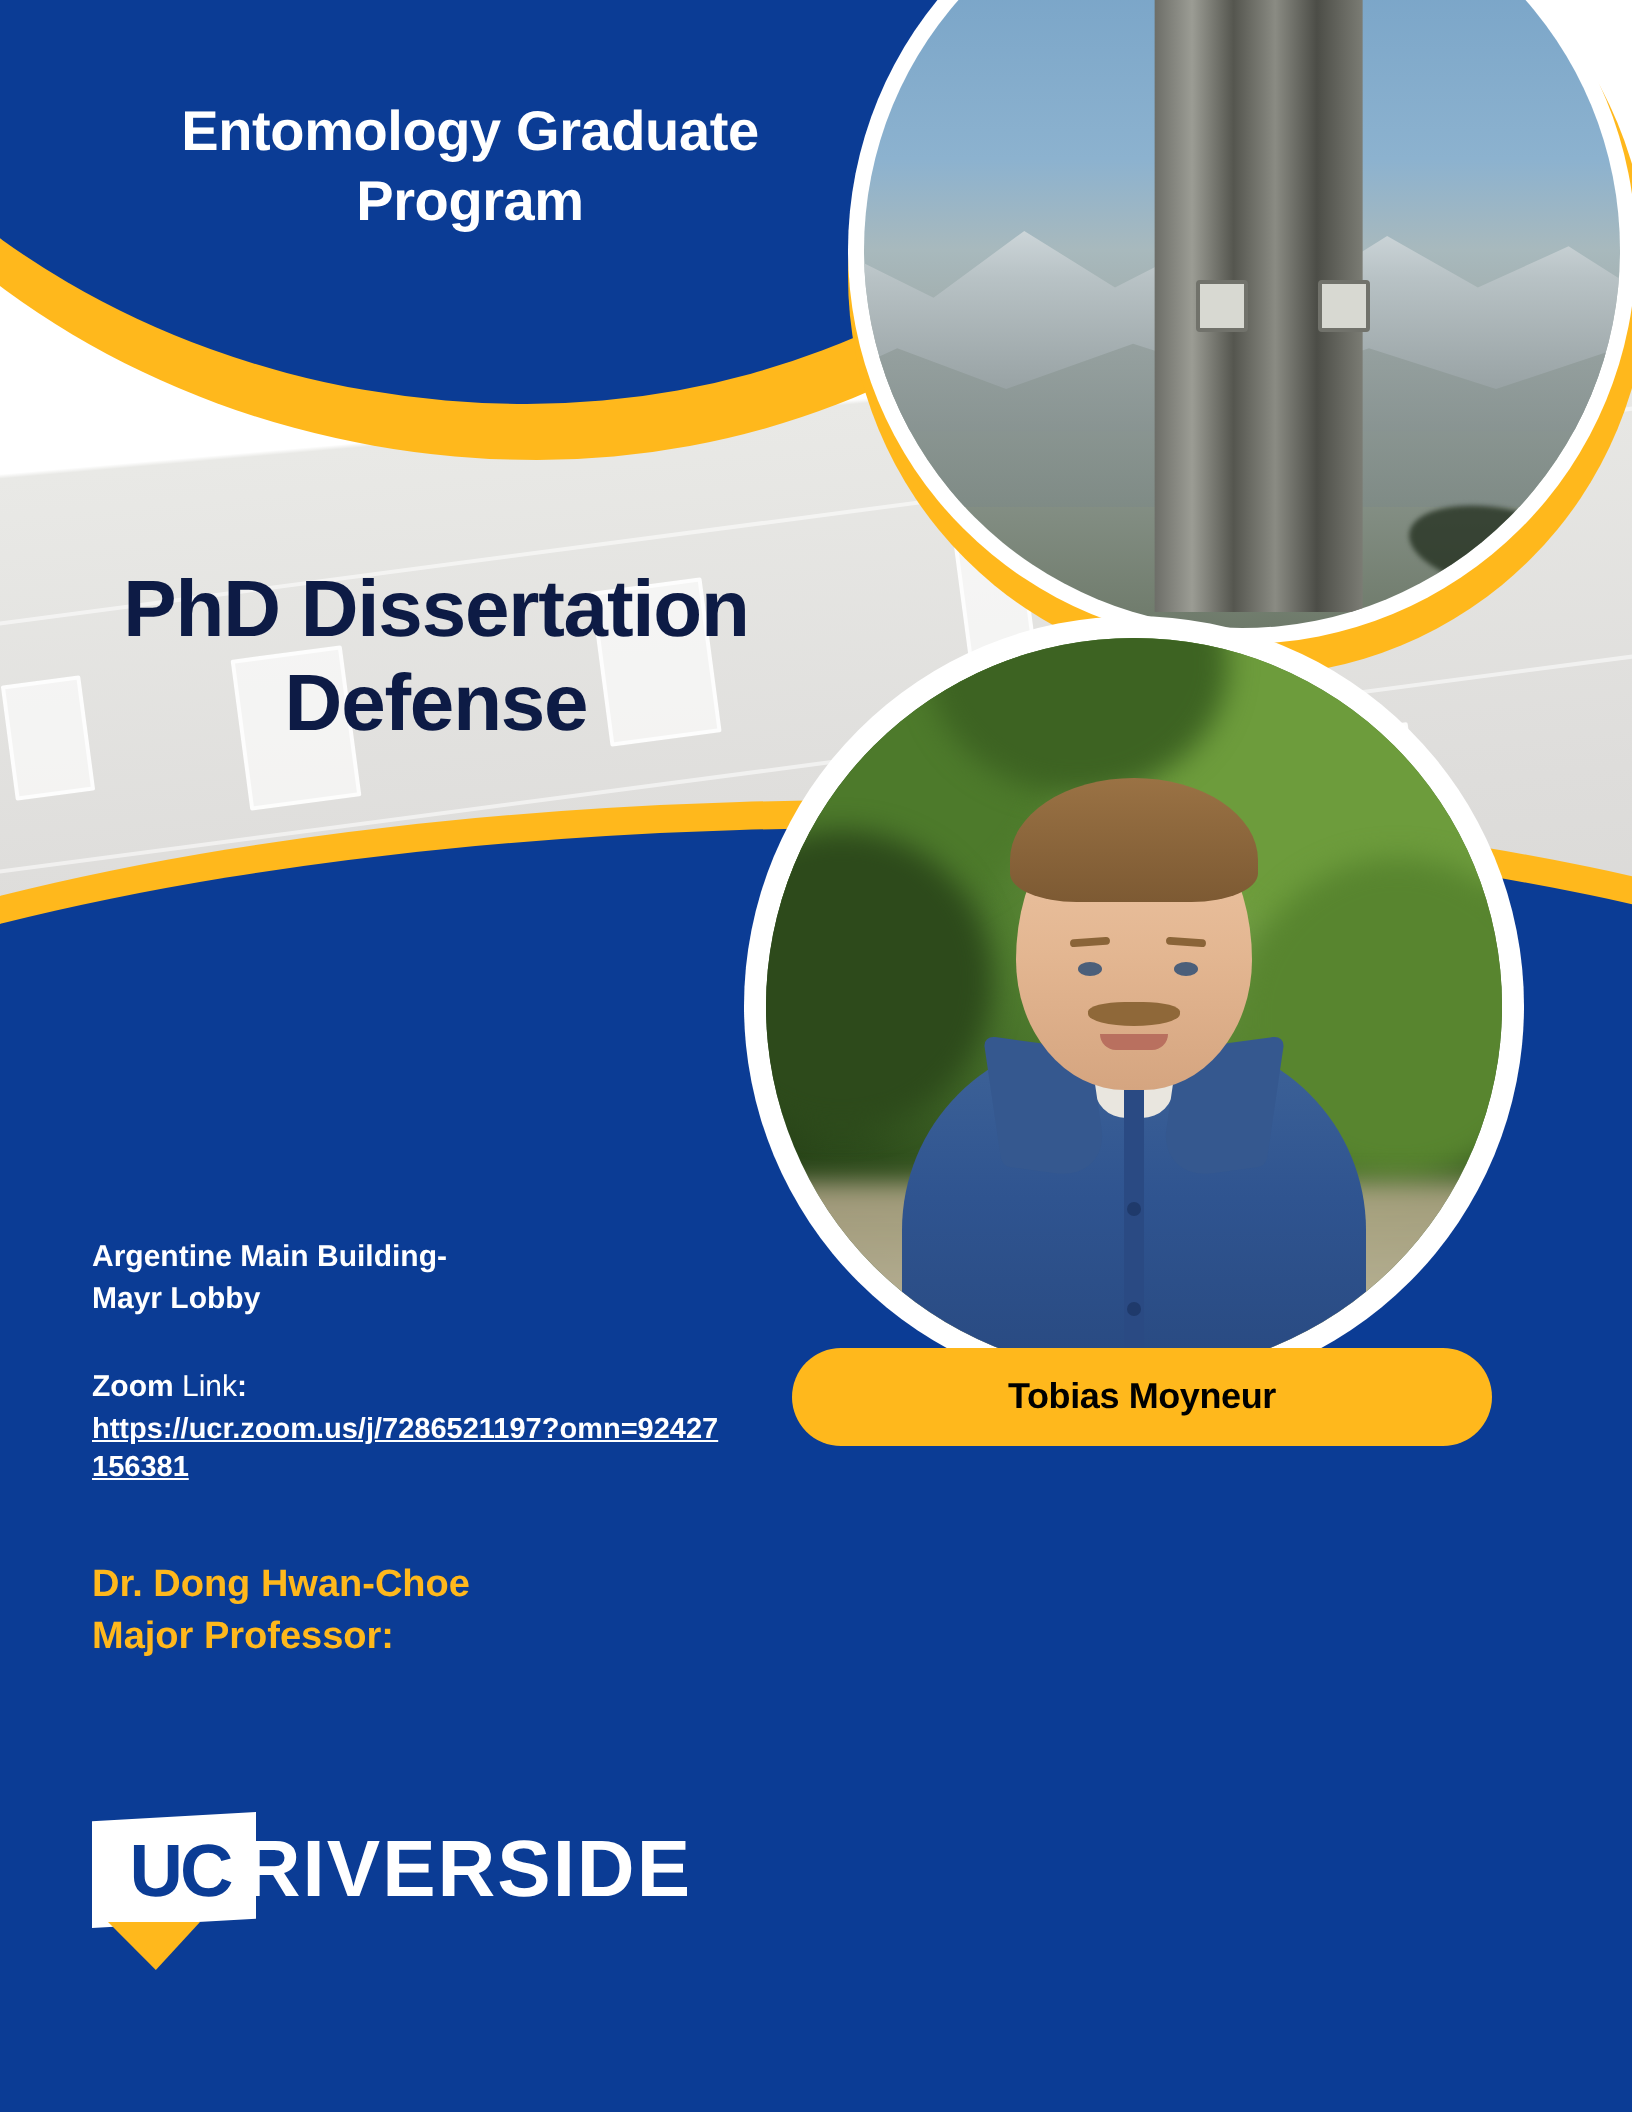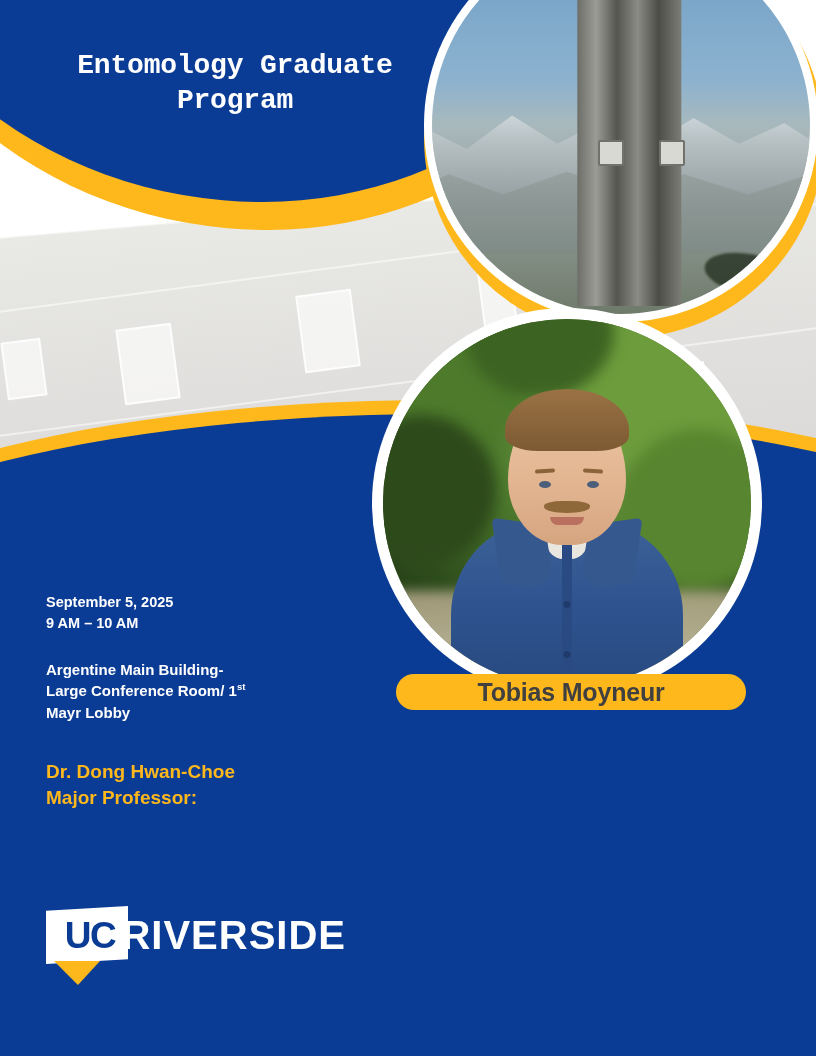--- a/index.html
+++ b/index.html
@@ -56,21 +56,20 @@
     z-index: 4;
   }
   .header-title {
     position: absolute;
     left: 40px; top: 48px; width: 390px;
     z-index: 6;
     color: #ffffff;
     font-size: 28px; font-weight: bold; line-height: 1.25;
     text-align: center;
     letter-spacing: -0.2px;
-    font-family: Liberation Mono, monospace;
   }
 
   
   .lower-gold {
     position: absolute;
     left: -250px; top: 400px;
     width: 1330px; height: 700px;
     background: #FFB81C;
     border-radius: 62% 58% 0 0 / 36% 34% 0 0;
     z-index: 5;
@@ -248,26 +247,26 @@
   .mouth {
     position: absolute; left: 50%; top: 198px;
     width: 34px; height: 8px; transform: translateX(-50%);
     background: #b9705f; border-radius: 0 0 18px 18px;
   }
 
   
   .name-pill {
     position: absolute;
     left: 396px; top: 674px;
-    width: 350px; height: 36px;
+    width: 350px; height: 49px;
     background: #FFB81C;
     border-radius: 26px;
     z-index: 10;
     display: flex; align-items: center; justify-content: center;
-    color: #404040; font-size: 25px; font-weight: bold;
+    color: #000000; font-size: 18px; font-weight: bold;
     letter-spacing: -0.2px;
   }
 
   
   .diss-title {
     position: absolute;
     left: 372px; top: 766px; width: 432px;
     z-index: 10;
     color: #ffffff;
     font-size: 26.5px; line-height: 1.27;
@@ -359,20 +358,24 @@
   </div>
 
   <div class="lower-gold"></div>
   <div class="lower-blue"></div>
   <div class="lower-fill"></div>
 
   <div class="header-gold"></div>
   <div class="header-blue"></div>
   <div class="header-title">Entomology Graduate Program</div>
 
+  <div class="phd-title">
+    <div>PhD Dissertation</div>
+    <div>Defense</div>
+  </div>
 
   <div class="tower-wrap">
     <div class="tower-gold-ring"></div>
     <div class="tower-white-ring"></div>
     <div class="tower-photo">
       <div class="mountain"></div>
       <div class="mountain2"></div>
 
       <div class="tower-body"></div>
       <div class="tower-clock" style="left:44%; top:54%;"></div>
@@ -410,31 +413,30 @@
       <div class="stache"></div>
       <div class="mouth"></div>
     </div>
   </div>
 
   <div class="name-pill">Tobias Moyneur</div>
 
 
   <div class="info">
 
-    <div class="datetime">
-      <div>September 5, 2025</div>
-      <div>9 AM – 10 AM</div>
-    </div>
 
     <div class="location">
       <div>Argentine Main Building-</div>
-      <div><span>Large Conference Room/ 1</span><sup>st</sup></div>
       <div>Mayr Lobby</div>
     </div>
 
+    <div class="zoomblock">
+      <div class="zl-label"><span>Zoom</span><span class="thin"> Link</span><span>:</span></div>
+      <a class="zoom-url" href="#">https://ucr.zoom.us/j/7286521197?omn=92427156381</a>
+    </div>
 
     <div class="prof">
       <div>Dr. Dong Hwan-Choe</div>
       <div>Major Professor:</div>
     </div>
   </div>
 
   <div class="ucr-logo">
     <div class="ucr-mark">
       <div class="ucr-plate"></div>

